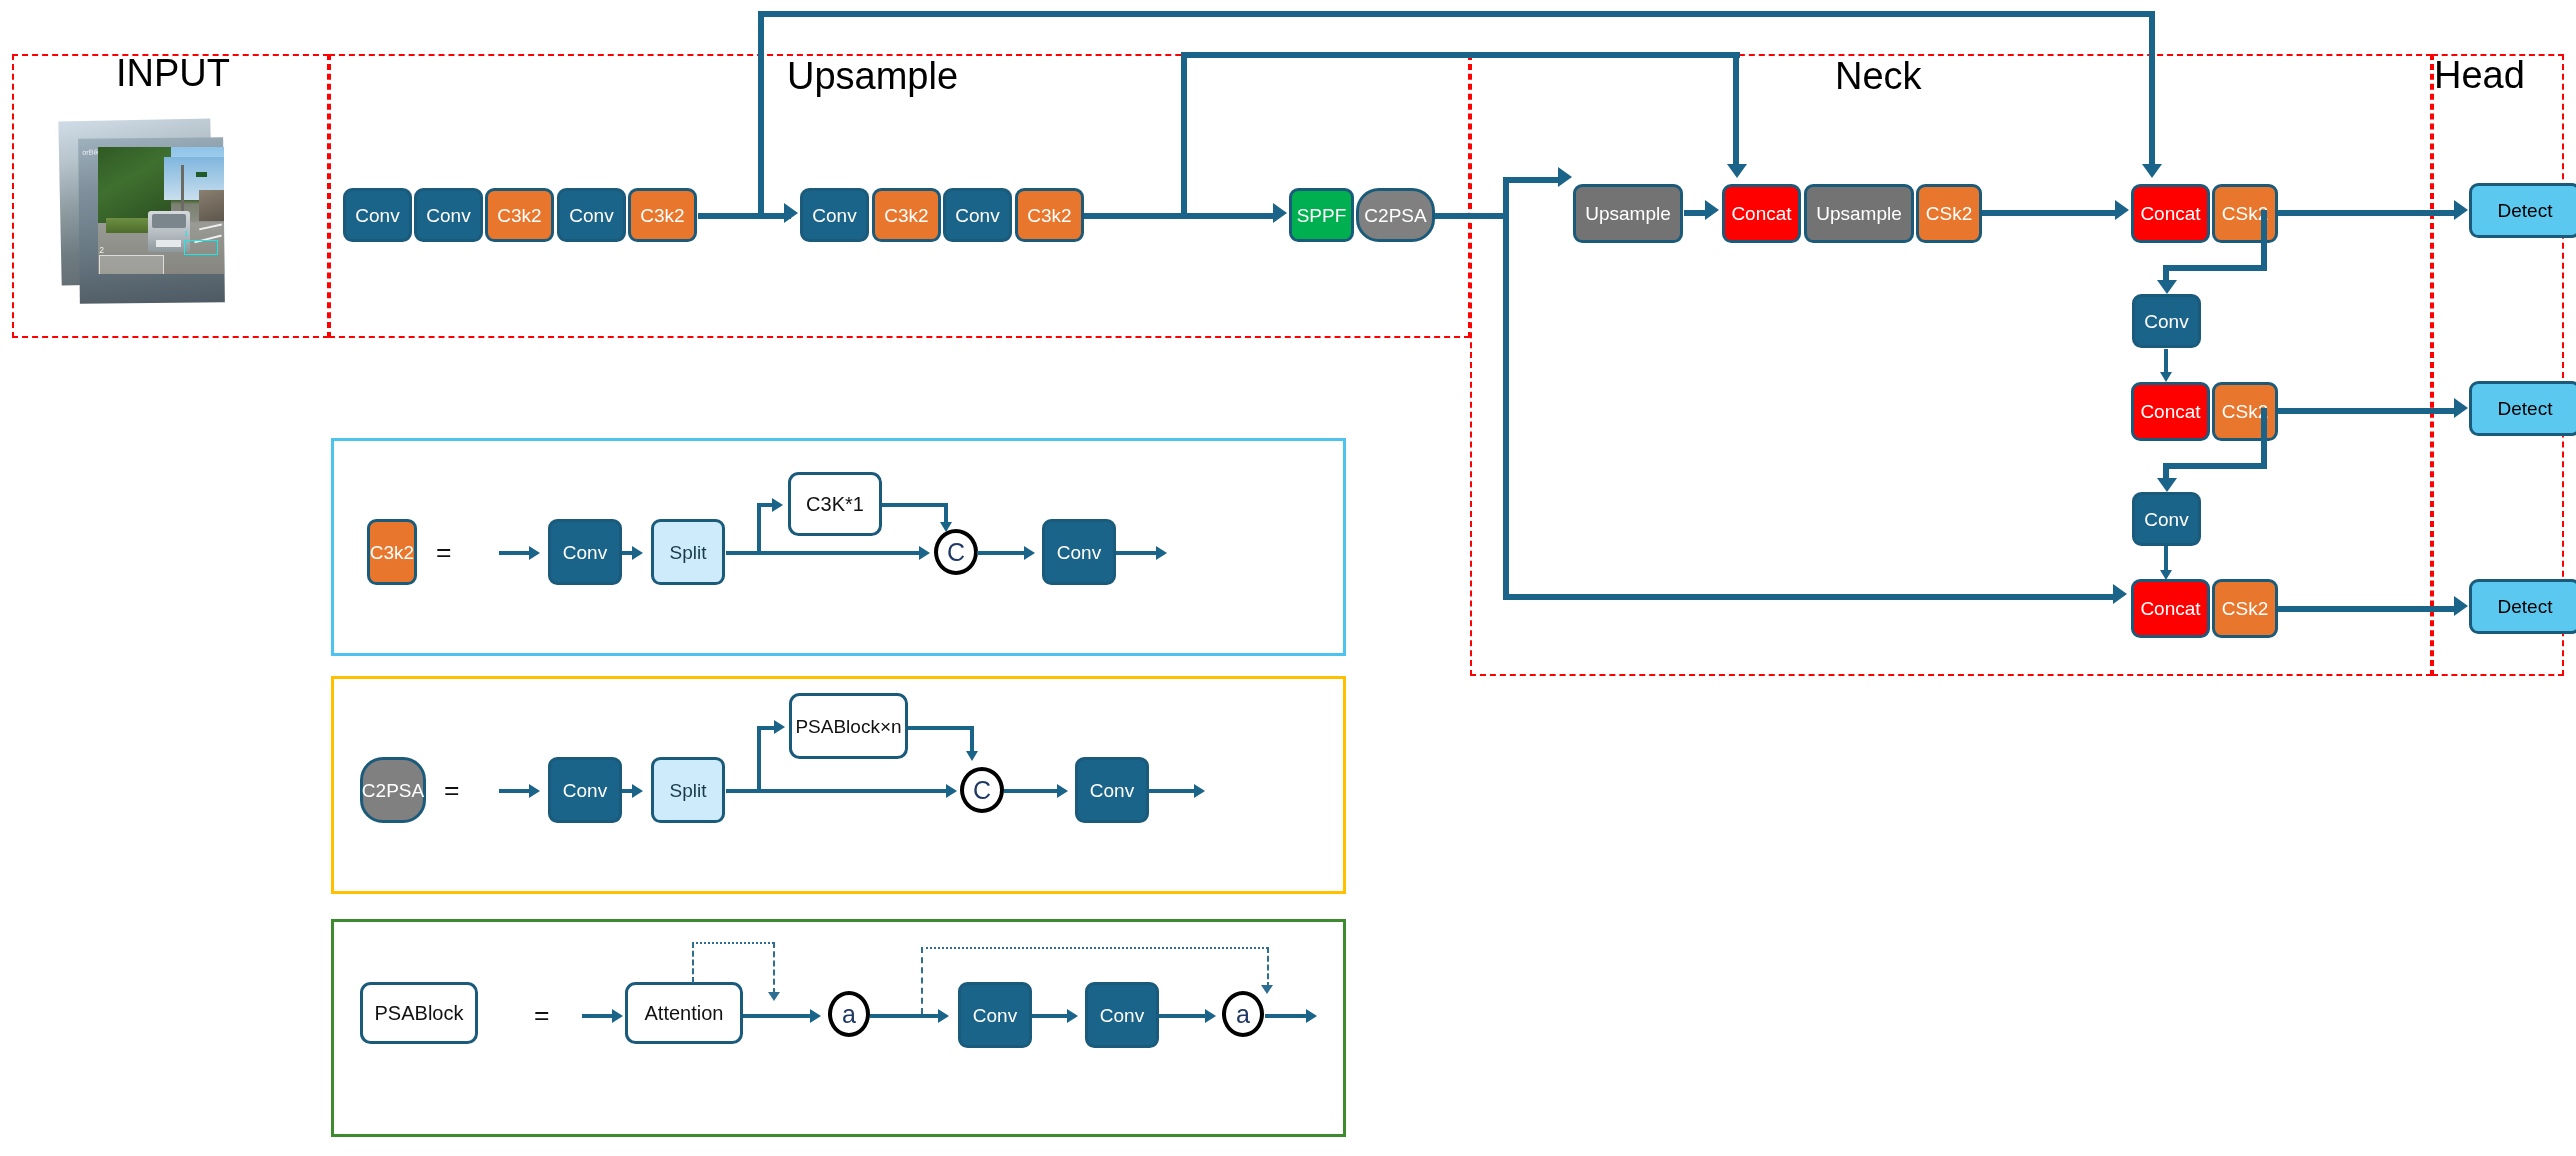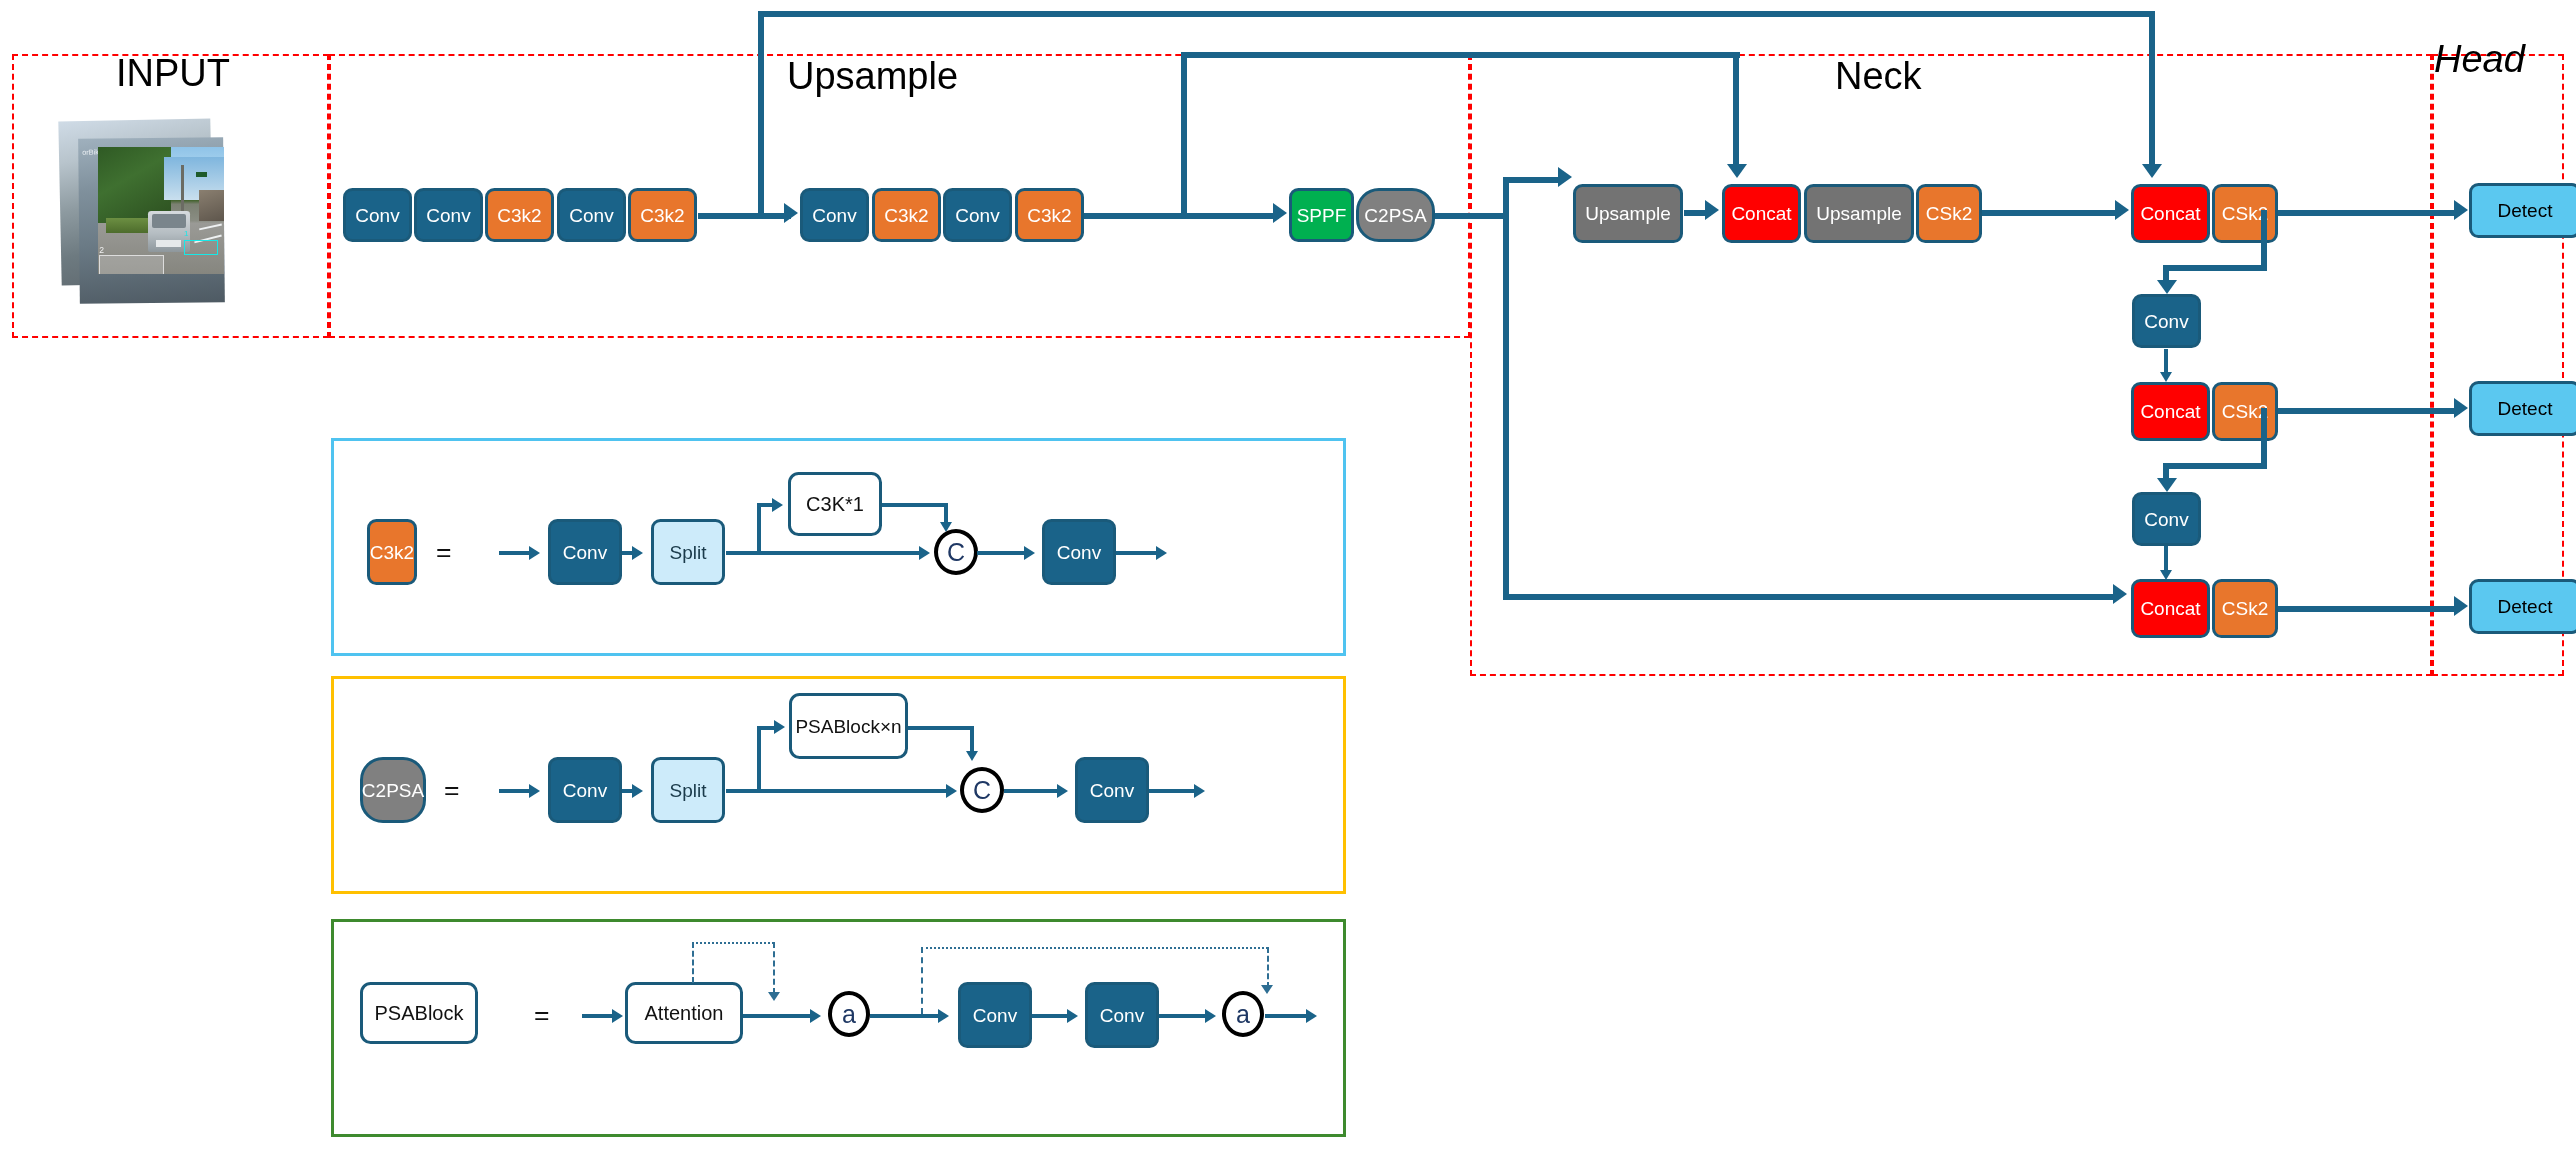--- a/index.html
+++ b/index.html
@@ -75,21 +75,21 @@
 <div id="root">
 
   <div class="region" style="left:12px;top:54px;width:317px;height:284px;"></div>
   <div class="region" style="left:329px;top:54px;width:1141px;height:284px;"></div>
   <div class="region" style="left:1470px;top:54px;width:962px;height:622px;"></div>
   <div class="region" style="left:2432px;top:54px;width:132px;height:622px;"></div>
 
   <div class="region-label" style="left:116px;top:54px;">INPUT</div>
   <div class="region-label" style="left:787px;top:57px;">Upsample</div>
   <div class="region-label" style="left:1835px;top:57px;">Neck</div>
-  <div class="region-label" style="left:2434px;top:40px;font-style:italic;">Head</div>
+  <div class="region-label" style="left:2434px;top:56px;">Head</div>
 
   <div class="photo ph1" style="left:60px;top:120px;width:152px;height:164px;"></div>
   <div class="photo ph2" style="left:79px;top:138px;width:145px;height:165px;">
     <div class="ph-label" style="left:4px;top:9.3px;">orBike_000804.jpg</div>
   </div>
   <div class="photo ph3" style="left:98px;top:147px;width:126px;height:127px;
               background:
                 linear-gradient(to bottom,
                   #8fc3e8 0%, #a9d4ee 16%, #cfe3ef 25%,
                   #6a8a58 26%, #44632f 42%,

